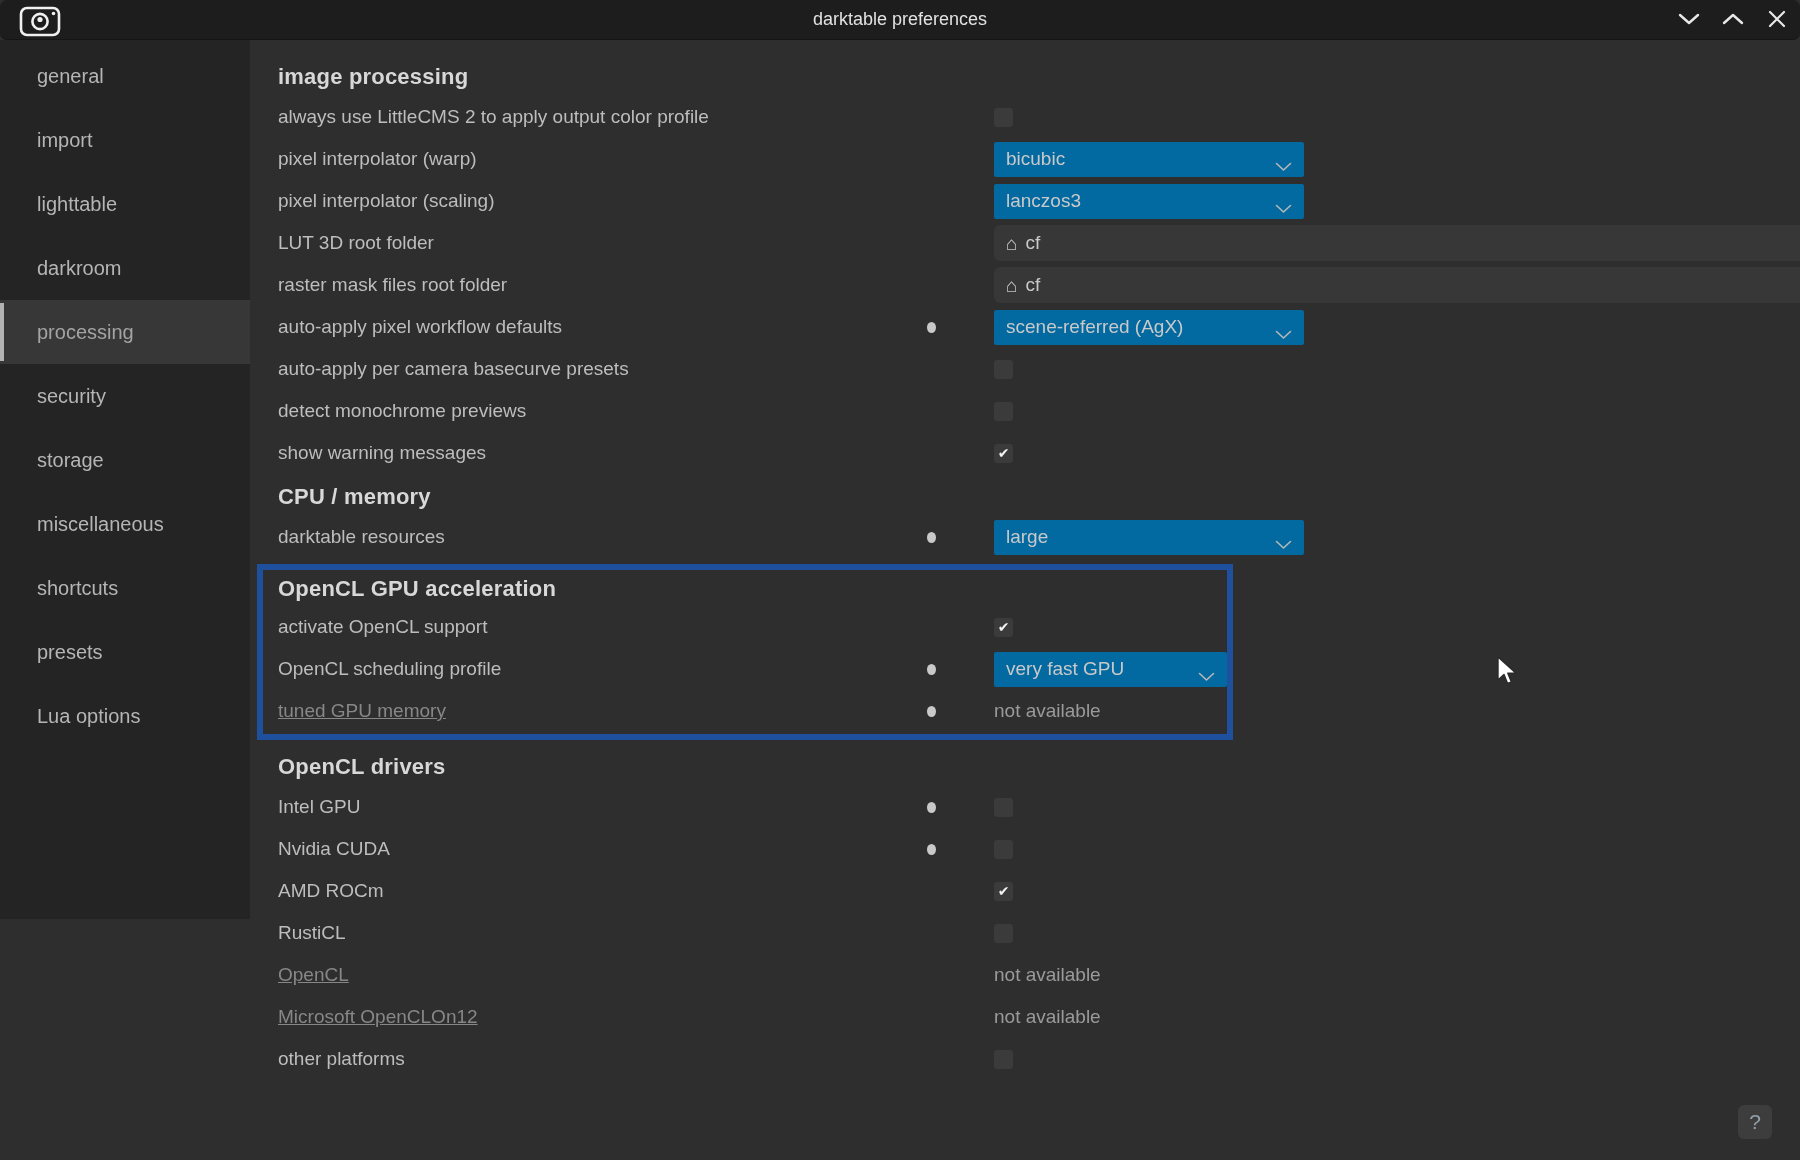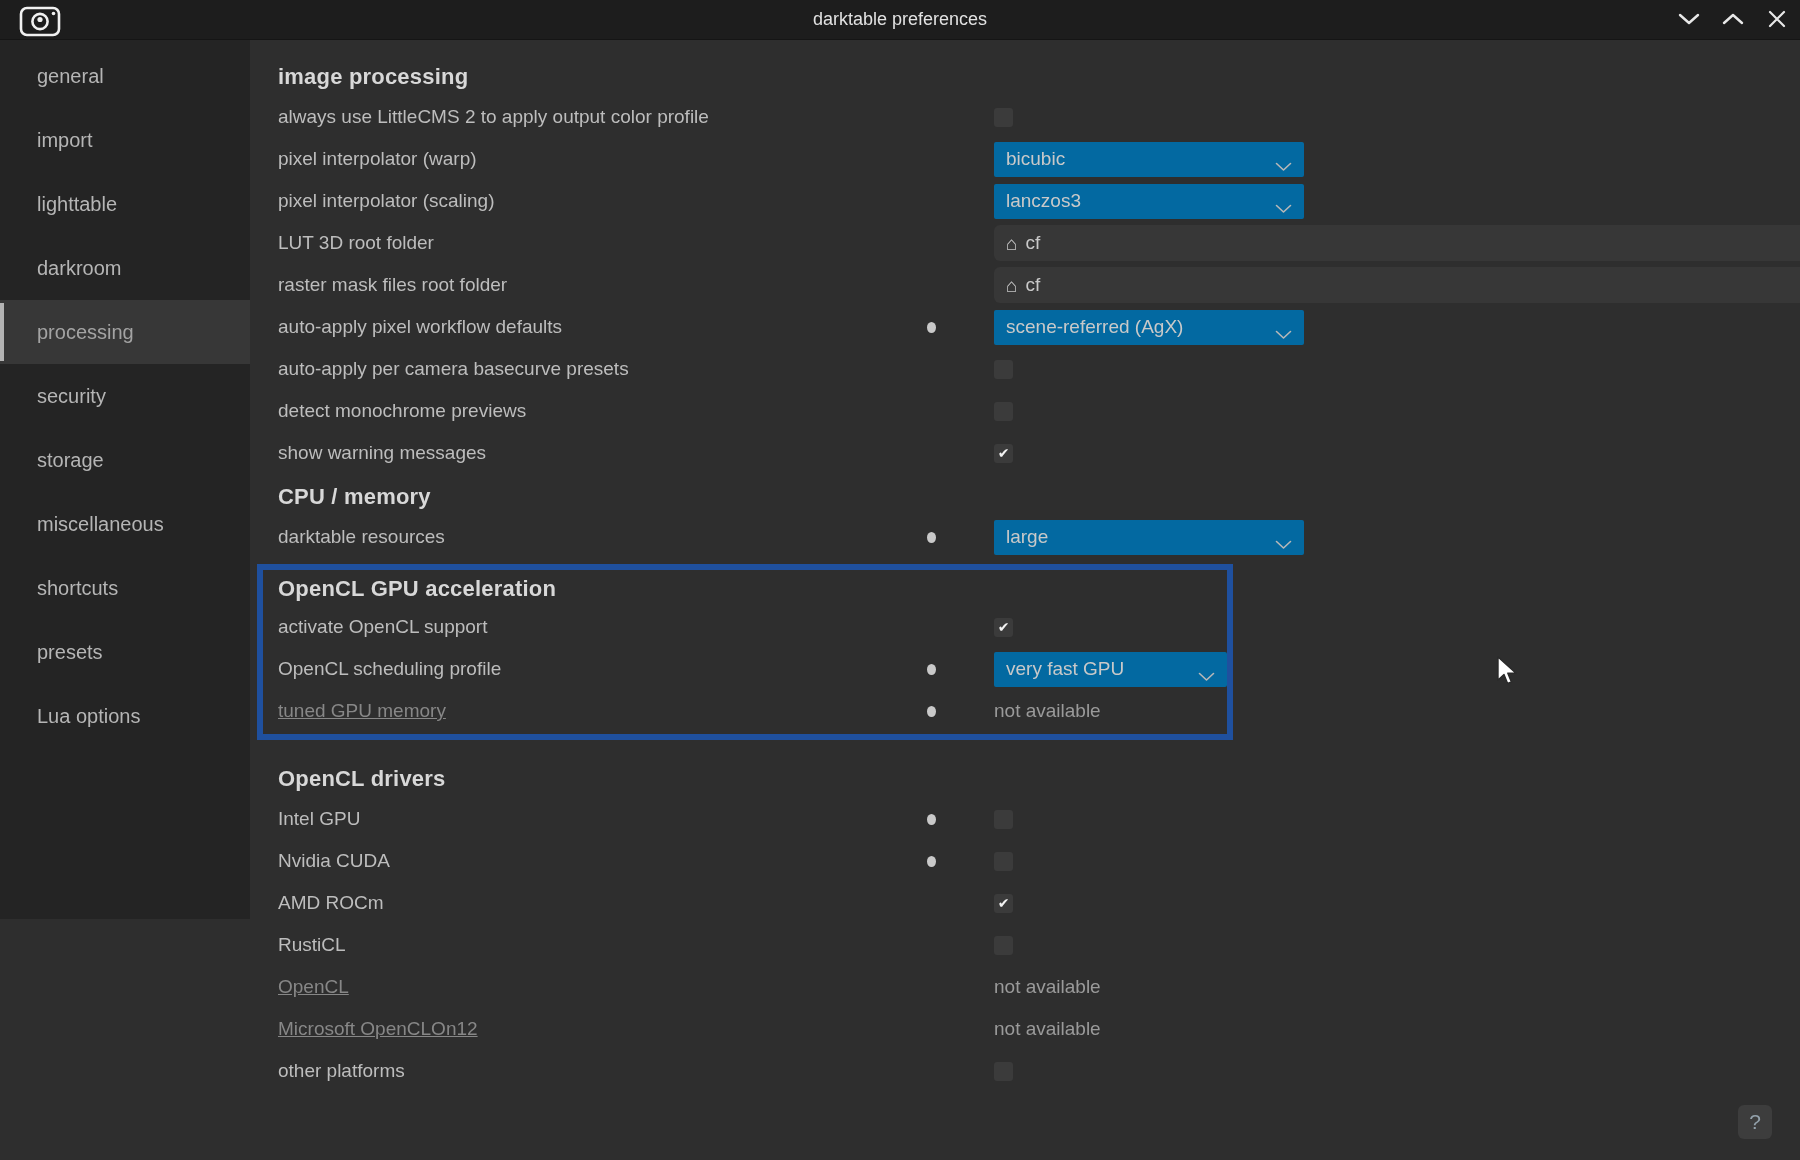--- a/index.html
+++ b/index.html
@@ -7,21 +7,21 @@
   body {
     font-family:"Liberation Sans", sans-serif;
     background:#2e2e2e;
     color:#bdbdbd;
     overflow:hidden;
     position:relative;
   }
   
   .titlebar {
     height:40px; background:#1d1d1d; border-bottom:1px solid #151515;
-    display:flex; align-items:center; position:relative;
+    display:flex; align-items:center; position:relative;border-radius:7px;
   }
   .app-logo { position:absolute; left:16px; top:4px; width:48px; height:34px;
     display:flex; align-items:center; justify-content:center; }
   .window-title {
     position:absolute; left:0; right:0; text-align:center;
     font-size:18px; color:#e2e2e2; pointer-events:none;
   }
   .win-controls {
     position:absolute; right:6px; top:0; height:40px;
     display:flex; align-items:center; gap:10px;
@@ -41,21 +41,21 @@
   }
   .content { flex:1; padding:18px 0 0 28px; position:relative; }
   
   .section-header {
     height:38px; display:flex; align-items:center;
     font-size:22px; font-weight:700; color:#d8d8d8; letter-spacing:0.2px;
   }
   .section { margin-bottom:4px; }
   .section.highlighted {
     border:6px solid #1f509e; width:976px; margin-left:-21px;
-    padding:2px 0 2px 15px; margin-top:6px; margin-bottom:20px;
+    padding:2px 0 2px 15px; margin-top:6px; margin-bottom:8px;
   }
   .section.highlighted .section-header { height:34px; }
   .row { height:42px; display:flex; align-items:center;gap:43px; }
   .row-label { width:600px; font-size:19px; color:#bdbdbd; flex:none;
     white-space:nowrap; overflow:hidden; }
   .row.dim .row-label { color:#878787;text-decoration:underline; }
   .bullet-slot { width:30px; flex:none; display:flex; align-items:center; }
   .bullet { width:9px; height:11px; border-radius:50%; background:#c9c9c9; margin-left:6px; }
   
   .checkbox {

